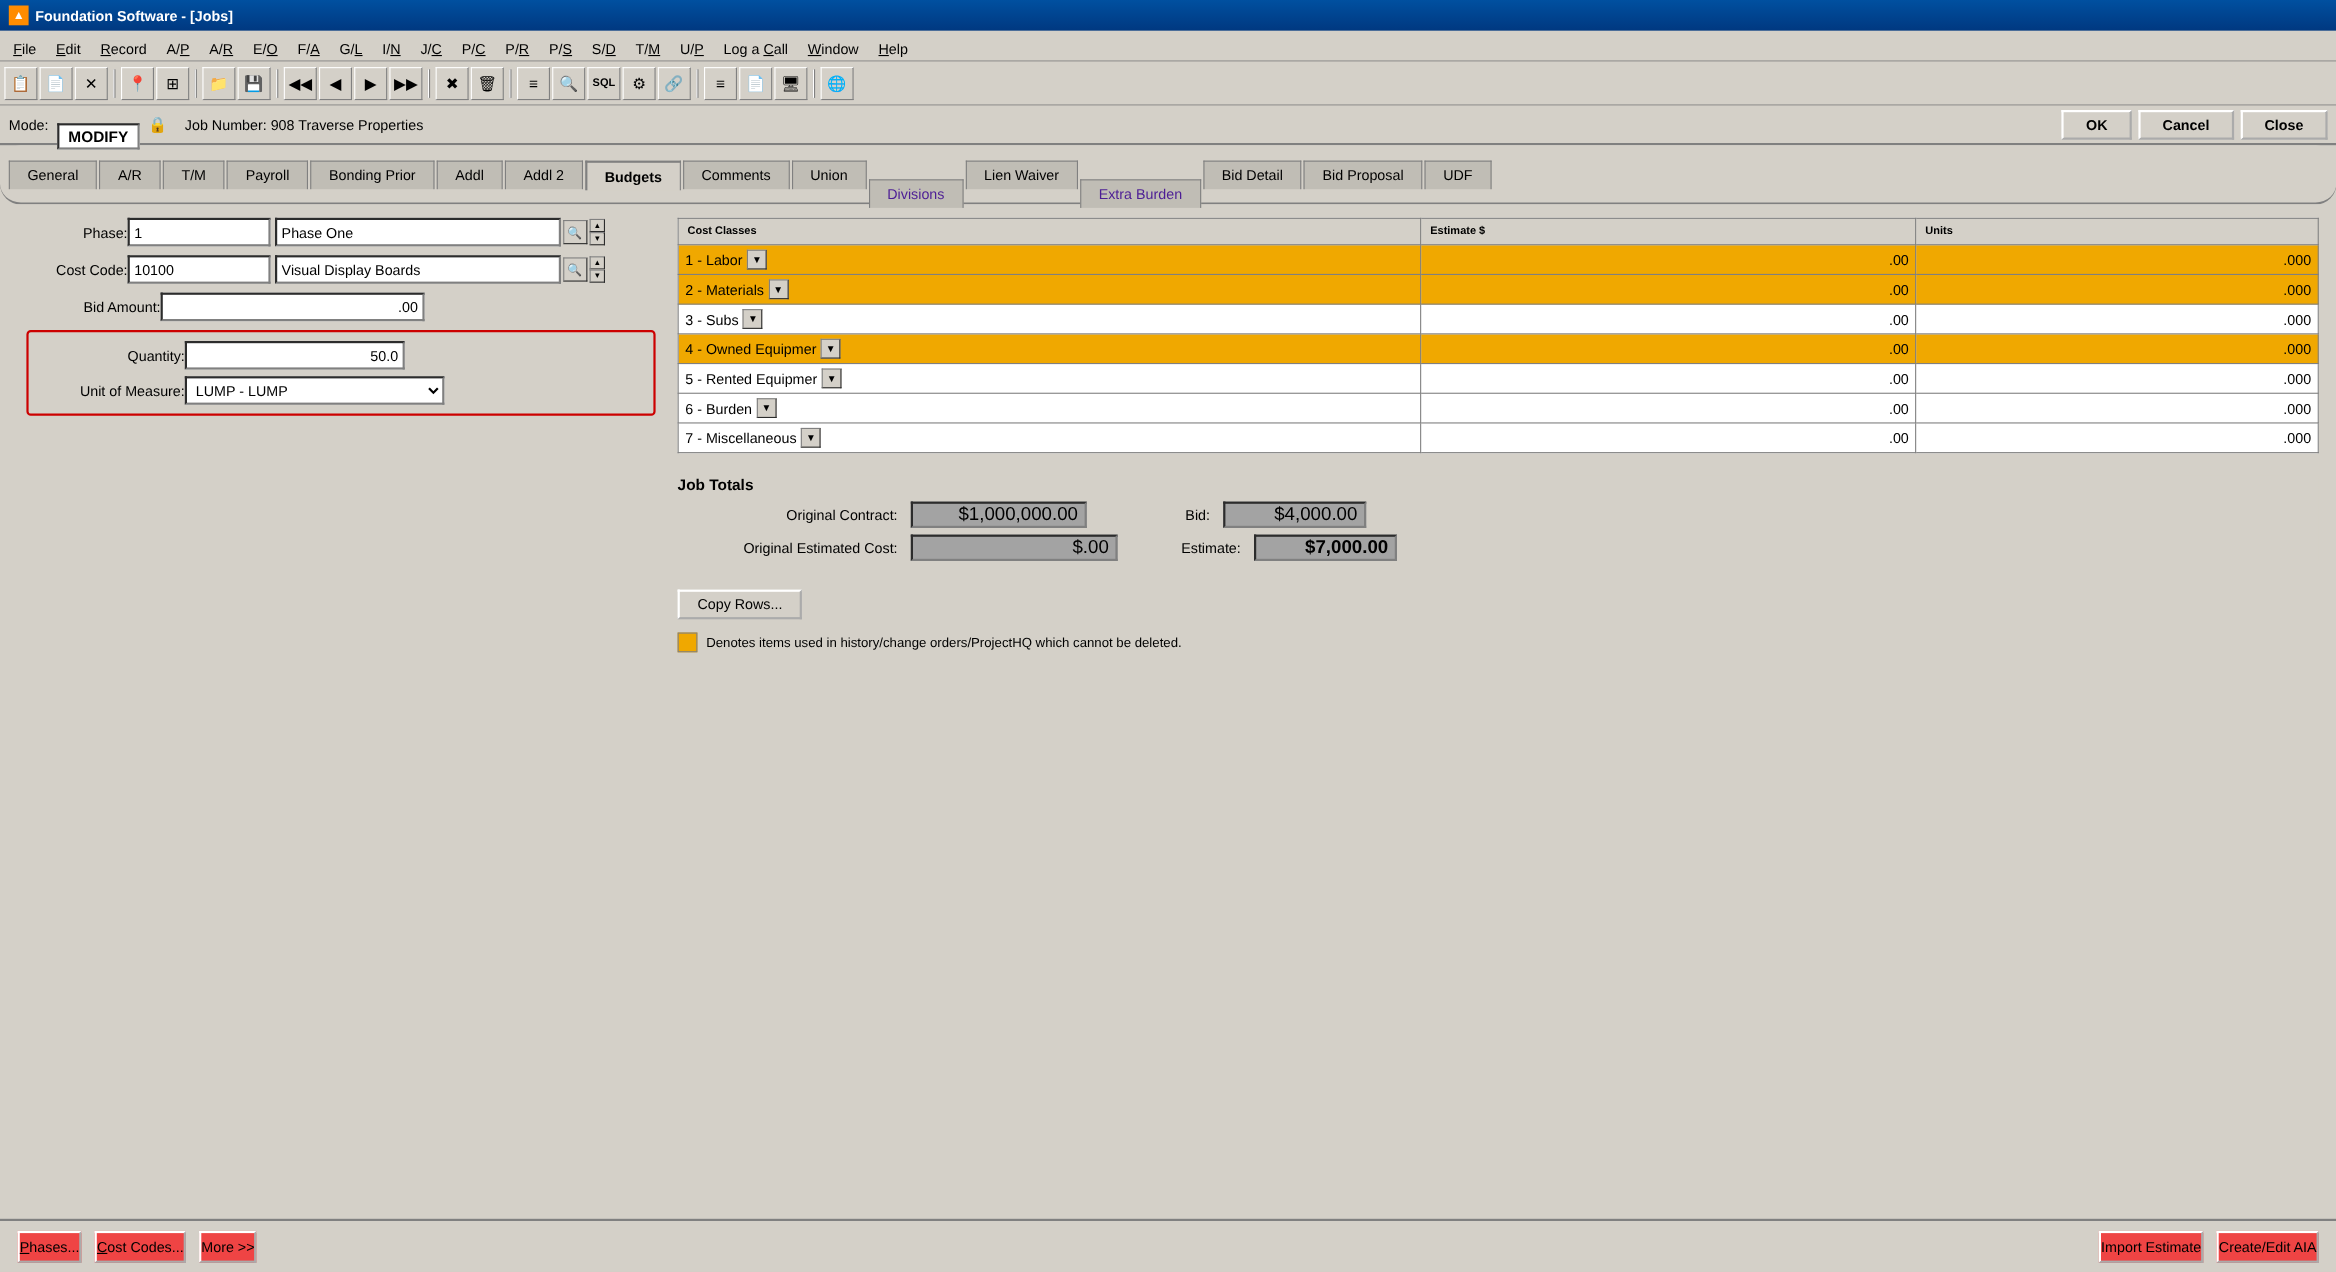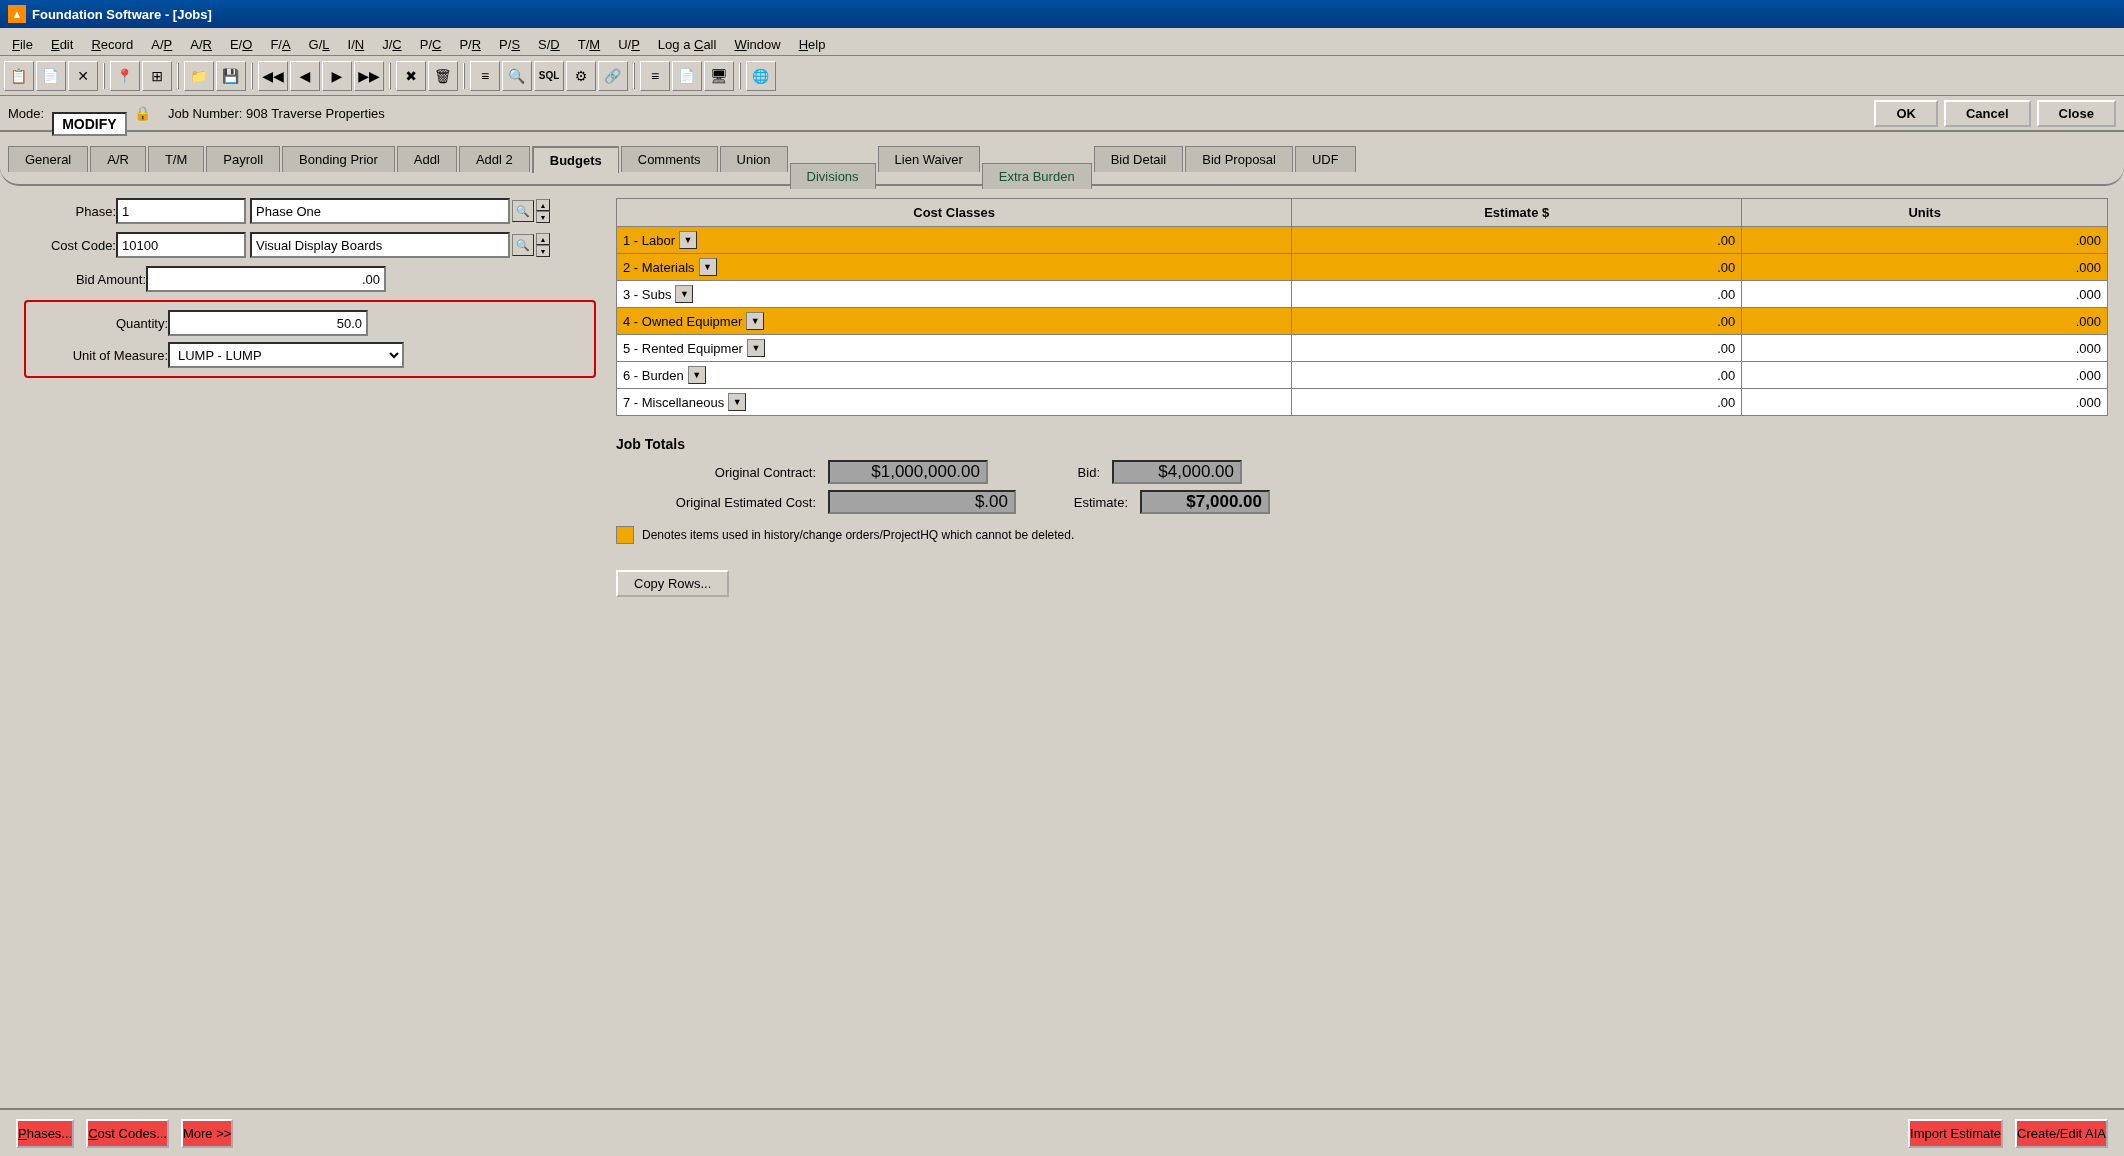--- a/index.html
+++ b/index.html
@@ -146,21 +146,21 @@
     }
     .tab.active {
       background: #d4d0c8;
       border-top: 2px solid #808080;
       border-left: 2px solid #808080;
       border-right: 1px solid #808080;
       font-weight: bold;
       z-index: 1;
     }
     .tab.disabled {
-      color: #14532d;
+      color: #4c1d95;
       cursor: default;
       margin-top: 34px;
     }
     
     #main-content {
       background: #d4d0c8;
       padding: 12px 16px;
       display: flex;
       gap: 20px;
       height: calc(1156px - 28px - 28px - 40px - 36px - 38px - 48px);
@@ -213,22 +213,22 @@
     }
     .cost-table {
       border-collapse: collapse;
       width: 100%;
       background: white;
     }
     .cost-table th {
       background: #d4d0c8;
       border: 1px solid #808080;
       padding: 6px 8px;
-      text-align: center;
-      font-size: 13px;
+      text-align: left;
+      font-size: 10px;
       font-weight: bold;
     }
     .cost-table td {
       border: 1px solid #808080;
       padding: 4px 6px;
       font-size: 13px;
     }
     .cost-table .cost-name {
       display: flex;
       align-items: center;
@@ -595,27 +595,27 @@
           <div class="totals-value" style="width:130px;">$4,000.00</div>
         </div>
         <div class="totals-row">
           <span class="totals-label" style="width:200px;">Original Estimated Cost:</span>
           <div class="totals-value" style="width:188px;">$.00</div>
           <span class="totals-label" style="width:60px;margin-left:40px;">Estimate:</span>
           <div class="totals-value" style="width:130px;font-weight:bold;">$7,000.00</div>
         </div>
       </div>
 
+      <div style="margin-top:14px;">
+        <button id="copy-rows-btn">Copy Rows...</button>
+      </div>
+
       <div id="legend">
         <div id="legend-box"></div>
         <span>Denotes items used in history/change orders/ProjectHQ which cannot be deleted.</span>
-      </div>
-
-      <div style="margin-top:14px;">
-        <button id="copy-rows-btn">Copy Rows...</button>
       </div>
     </div>
   </div>
 
   <div id="bottom-bar">
     <button class="bottom-btn"><u>P</u>hases...</button>
     <button class="bottom-btn"><u>C</u>ost Codes...</button>
     <button class="bottom-btn">More &gt;&gt;</button>
     <div id="bottom-right-btns">
       <button class="bottom-btn">Import Estimate</button>

